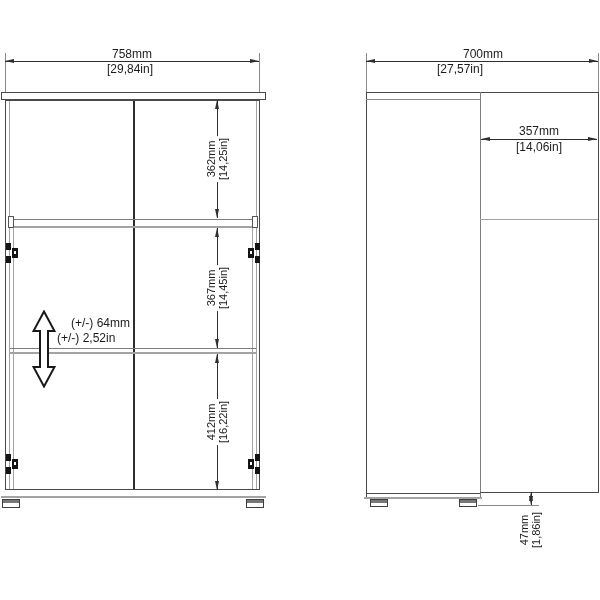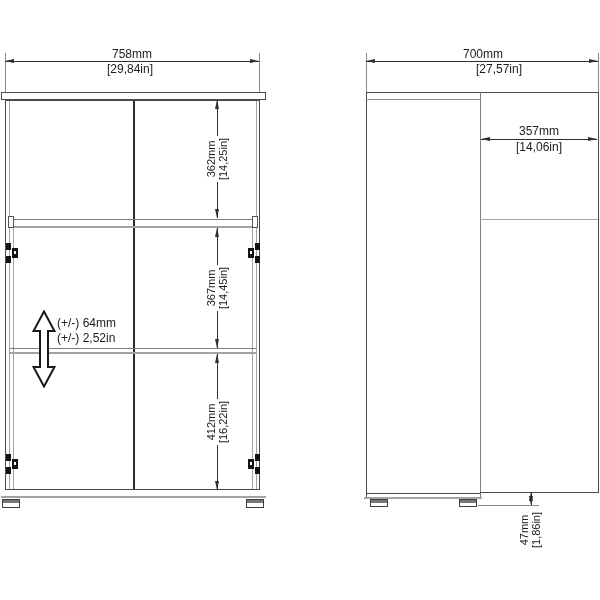--- a/index.html
+++ b/index.html
@@ -106,33 +106,33 @@
       <div>[14,45in]</div>
     </div>
     <div class="rot" style="left:217px;top:422px">
       <div>412mm</div>
       <div>[16,22in]</div>
     </div>
 
     <svg width="24" height="78" viewBox="0 0 24 78" style="position:absolute;left:32px;top:310px">
       <polygon points="12,1.5 22.5,21 16,21 16,57 22.5,57 12,76.5 1.5,57 8,57 8,21 1.5,21" fill="#ffffff" stroke="#1a1a1a" stroke-width="2"></polygon>
     </svg>
-    <div class="lbl" style="left:57px;top:317px">(+/-) 64mm</div>
+    <div class="lbl" style="left:71px;top:317px">(+/-) 64mm</div>
     <div class="lbl" style="left:57px;top:332px">(+/-) 2,52in</div>
   </div>
 
   <div class="grp">
 
     <div class="v sh" style="left:366px;top:53px;height:39px"></div>
     <div class="v sh" style="left:598px;top:53px;height:39px"></div>
     <div class="h dk" style="left:366px;top:61px;width:232px"></div>
     <div class="al" style="left:366px;top:58.5px"></div>
     <div class="ar" style="left:589px;top:58.5px"></div>
     <div class="lbl ctr" style="left:483px;top:48px">700mm</div>
-    <div class="lbl ctr" style="left:499px;top:63px">[27,57in]</div>
+    <div class="lbl ctr" style="left:460px;top:63px">[27,57in]</div>
 
     <div class="h" style="left:366px;top:92px;width:233px"></div>
     <div class="v" style="left:366px;top:92px;height:405px"></div>
     <div class="v md" style="left:480px;top:92px;height:405px"></div>
     <div class="v" style="left:598px;top:92px;height:400px"></div>
     <div class="h sh" style="left:366px;top:99px;width:114px"></div>
     <div class="h lt" style="left:480px;top:219px;width:118px"></div>
     <div class="h" style="left:480px;top:492px;width:119px"></div>
     <div class="h" style="left:366px;top:493px;width:114px"></div>
     <div class="h lt" style="left:364px;top:497px;width:118px;height:2px"></div>

